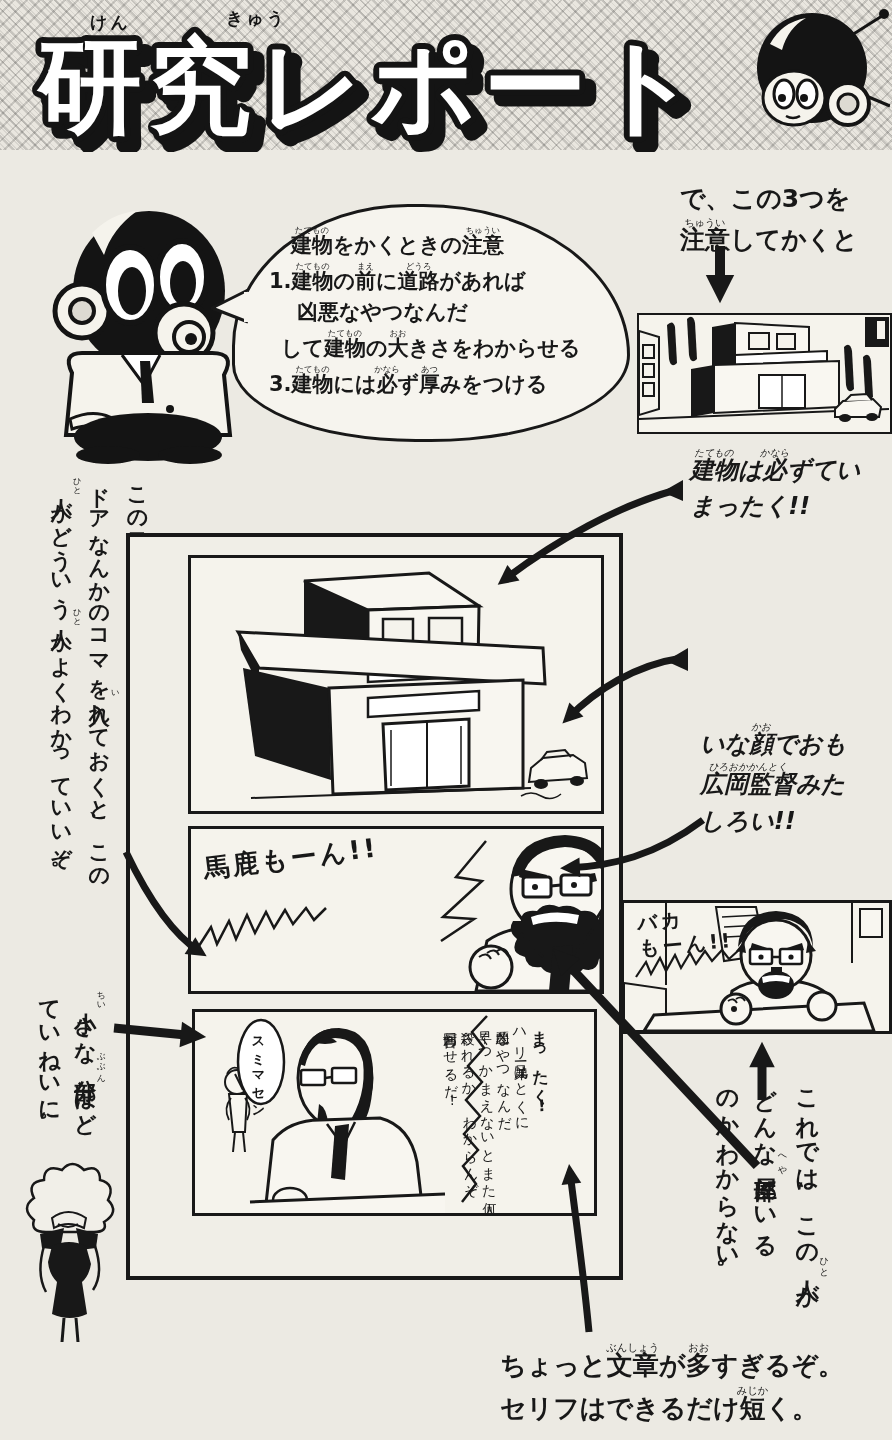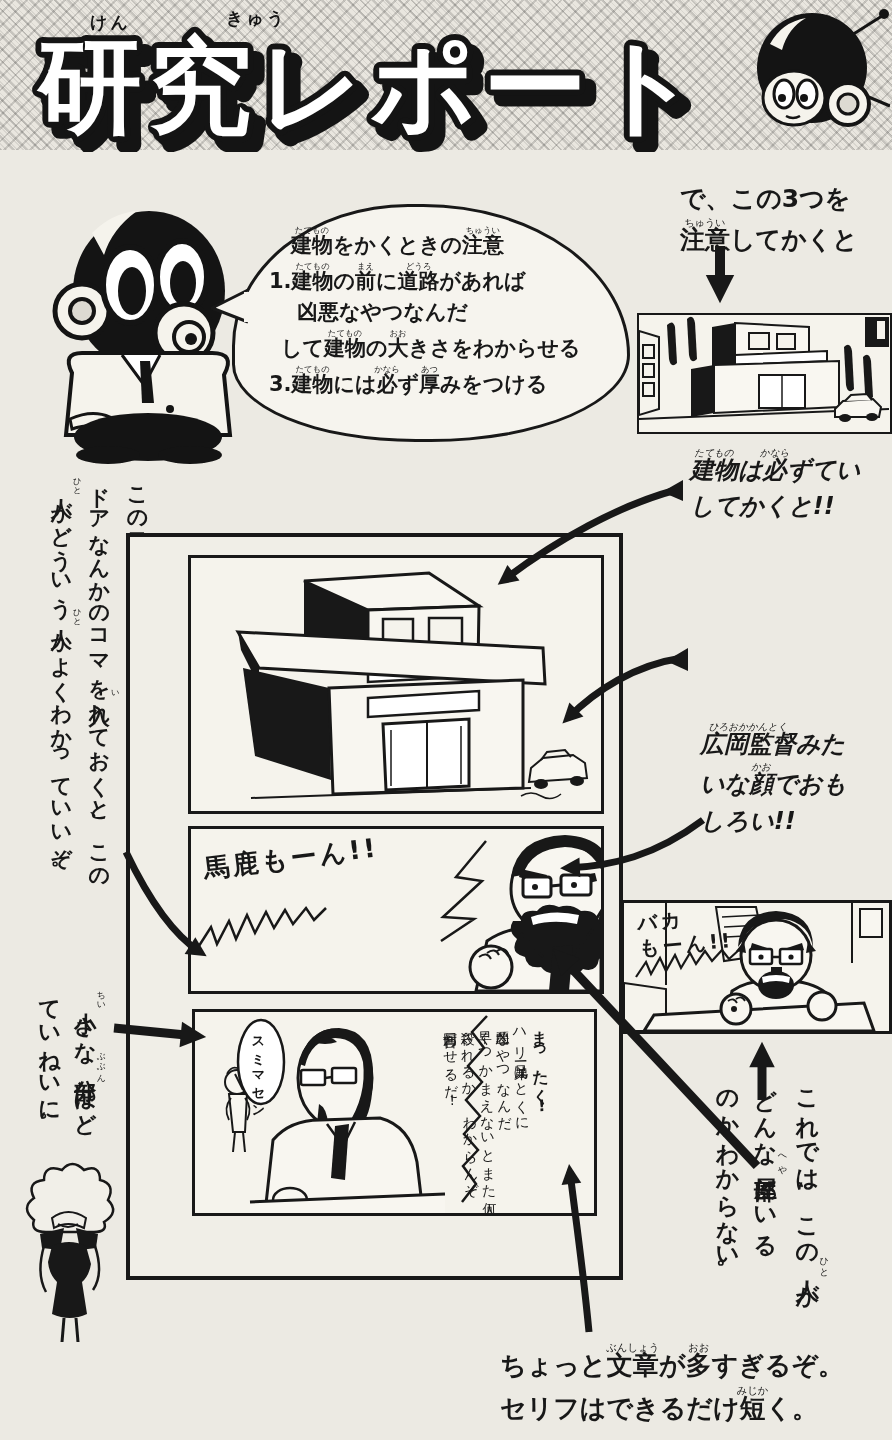--- a/index.html
+++ b/index.html
@@ -138,27 +138,27 @@
       <rect x="238" y="6" width="8" height="18" fill="#f5f3ec"></rect>
       <path d="M196,94 L204,86 L234,84 L242,92 L240,102 L196,102 Z" fill="#f9f7f1" stroke="#181818" stroke-width="2"></path>
       <path d="M206,86 L212,80 L228,79 L233,85" fill="#f9f7f1" stroke="#181818" stroke-width="2"></path>
       <ellipse cx="206" cy="103" rx="6" ry="4" fill="#181818"></ellipse>
       <ellipse cx="233" cy="102" rx="6" ry="4" fill="#181818"></ellipse>
     </svg>
   </div>
 
   <div class="note f24" style="left:690px;top:448px;line-height:1.5;">
     <div><ruby>建物<rt>たてもの</rt></ruby>は<ruby>必<rt>かなら</rt></ruby>ずてい</div>
-    <div>してかくと!!</div>
+    <div>まったく!!</div>
   </div>
 
 
   <div class="note f24" style="left:700px;top:722px;line-height:1.52;">
+    <div>いな<ruby>顔<rt>かお</rt></ruby>でおも</div>
     <div><ruby>広岡監督<rt>ひろおかかんとく</rt></ruby>みた</div>
-    <div>いな<ruby>顔<rt>かお</rt></ruby>でおも</div>
     <div>しろい!!</div>
   </div>
 
   <div class="note v vcols" style="left:44px;top:472px;height:412px;font-size:21px;line-height:1.58;font-weight:600;">
     <div>このコマの<ruby>前<rt>まえ</rt></ruby>に「<ruby>署長室<rt>しょちょうしつ</rt></ruby>」とかかれた</div>
     <div>ドアなんかのコマを<ruby>入<rt>い</rt></ruby>れておくと、この</div>
     <div><ruby>人<rt>ひと</rt></ruby>がどういう<ruby>人<rt>ひと</rt></ruby>かよくわかっていいぞ。</div>
   </div>
 
   <div class="note v vcols" style="left:32px;top:985px;height:190px;font-size:22px;line-height:1.62;font-weight:600;">

